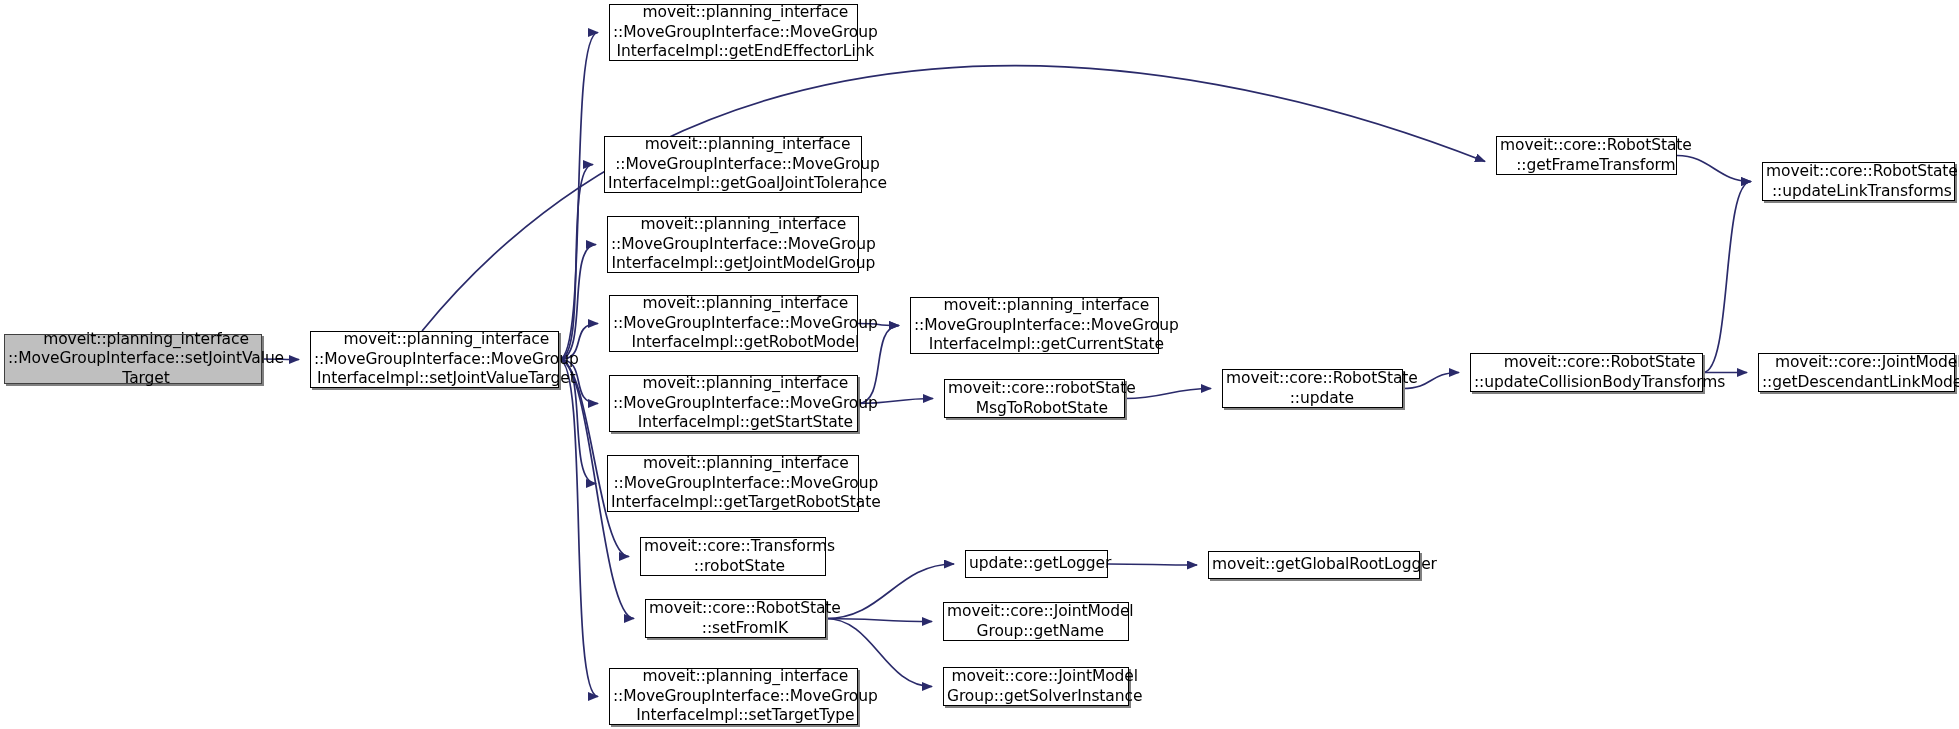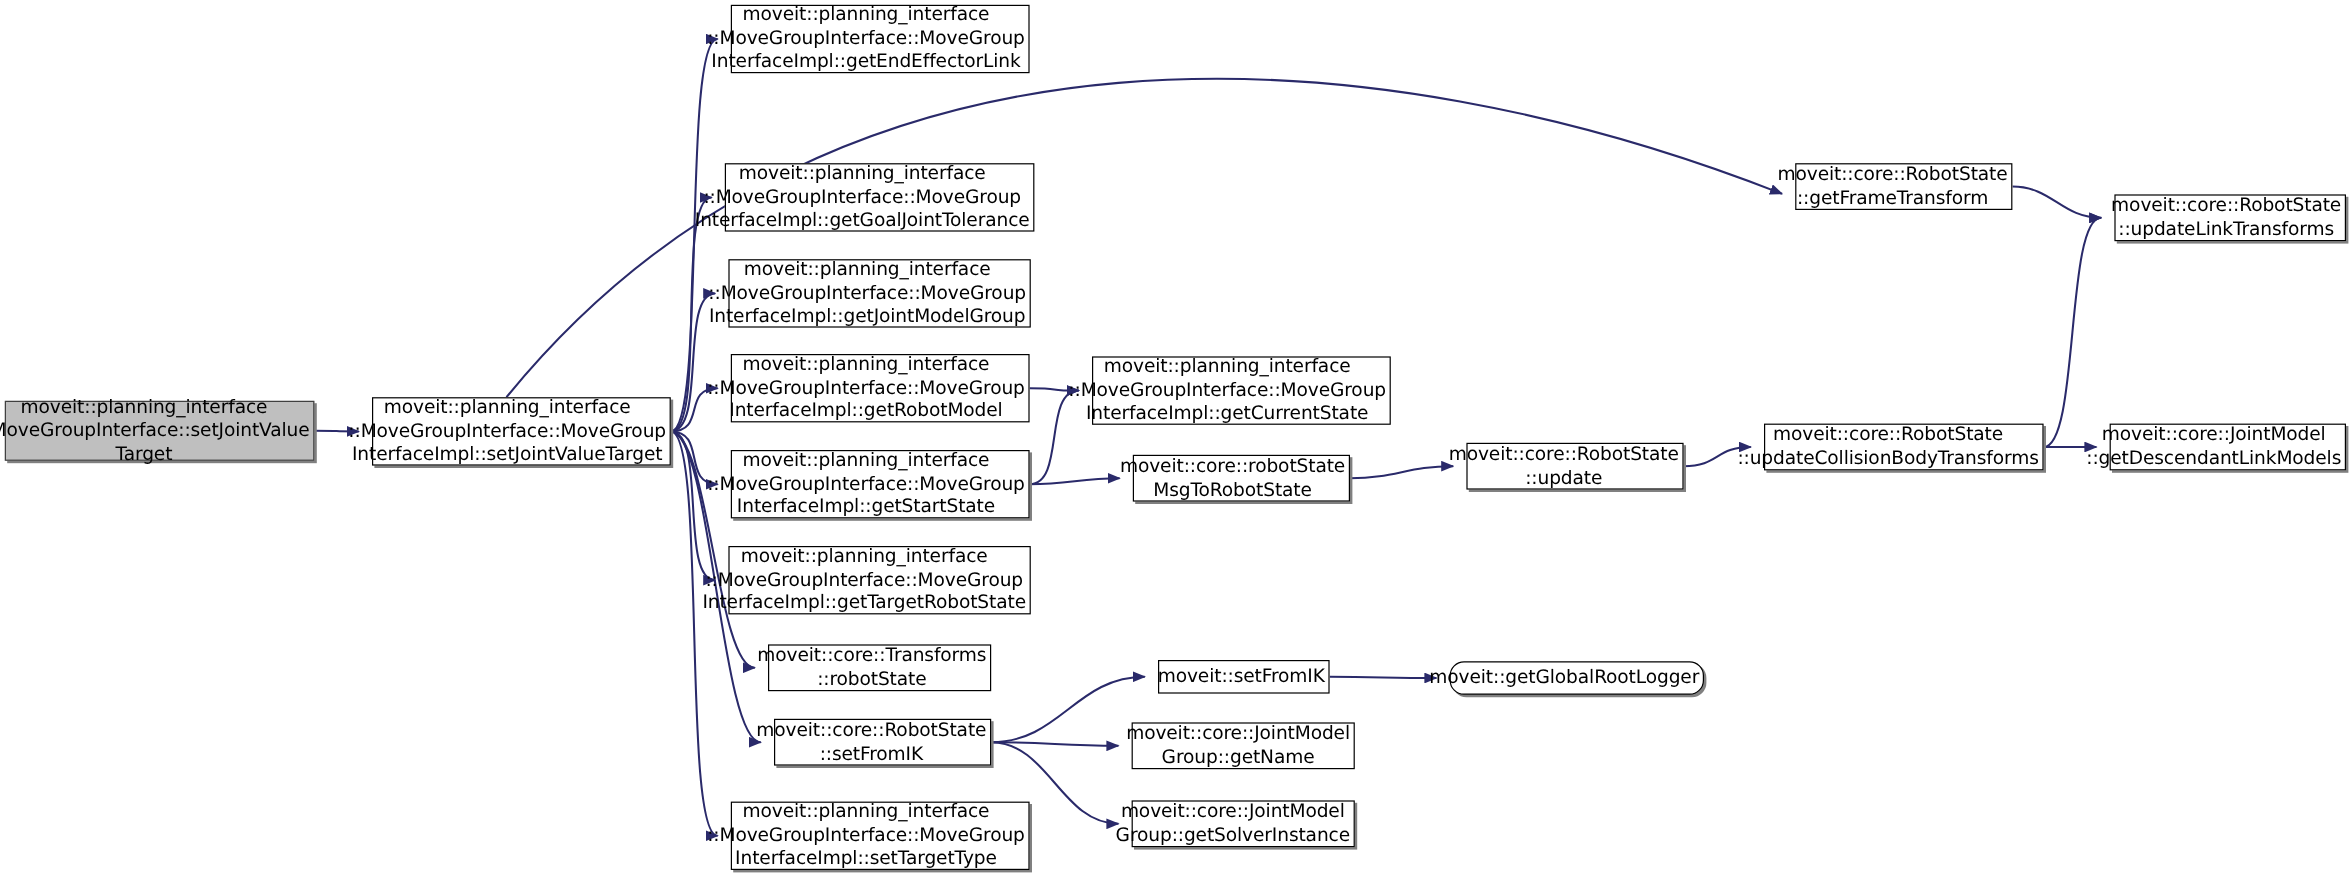--- a/index.html
+++ b/index.html
@@ -24,21 +24,21 @@
     height: 729px;
     pointer-events: none;
   }
   .node {
     position: absolute;
     box-sizing: border-box;
     background: #ffffff;
     border: 1px solid #000000;
     display: flex;
     align-items: center;
-    justify-content: flex-end;
+    justify-content: flex-start;
     text-align: center;
     color: #000000;
     font-size: 15.5px;
     line-height: 19.6px;
     letter-spacing: -0.1px;
     white-space: pre;
     z-index: 2;
   }
   .node.root {
     background: #bfbfbf;
@@ -119,28 +119,28 @@
       <div class="node shadow" style="left: 645px; top: 599px; width: 181px; height: 39px;"><span class="label">moveit::core::RobotState
 ::setFromIK</span></div>
       <div class="node shadow" style="left: 609px; top: 668px; width: 249px; height: 57px;"><span class="label">moveit::planning_interface
 ::MoveGroupInterface::MoveGroup
 InterfaceImpl::setTargetType</span></div>
       <div class="node" style="left: 910px; top: 297px; width: 249px; height: 57px;"><span class="label">moveit::planning_interface
 ::MoveGroupInterface::MoveGroup
 InterfaceImpl::getCurrentState</span></div>
       <div class="node shadow" style="left: 944px; top: 379px; width: 181px; height: 39px;"><span class="label">moveit::core::robotState
 MsgToRobotState</span></div>
-      <div class="node" style="left: 965px; top: 550px; width: 143px; height: 28px;"><span class="label">moveit::setFromIK</span></div>
+      <div class="node" style="left: 965px; top: 550px; width: 143px; height: 28px;"><span class="label">update::getLogger</span></div>
       <div class="node" style="left: 943px; top: 602px; width: 186px; height: 39px;"><span class="label">moveit::core::JointModel
 Group::getName</span></div>
       <div class="node shadow" style="left: 943px; top: 667px; width: 186px; height: 39px;"><span class="label">moveit::core::JointModel
 Group::getSolverInstance</span></div>
       <div class="node shadow" style="left: 1222px; top: 369px; width: 181px; height: 39px;"><span class="label">moveit::core::RobotState
 ::update</span></div>
-      <div class="node shadow" style="left: 1208px; top: 551px; width: 212px; height: 28px; border-radius: 12px;"><span class="label">moveit::getGlobalRootLogger</span></div>
+      <div class="node shadow" style="left: 1208px; top: 551px; width: 212px; height: 28px;"><span class="label">moveit::getGlobalRootLogger</span></div>
       <div class="node" style="left: 1496px; top: 136px; width: 181px; height: 39px;"><span class="label">moveit::core::RobotState
 ::getFrameTransform</span></div>
       <div class="node shadow" style="left: 1470px; top: 353px; width: 233px; height: 39px;"><span class="label">moveit::core::RobotState
 ::updateCollisionBodyTransforms</span></div>
       <div class="node shadow" style="left: 1762px; top: 162px; width: 193px; height: 39px;"><span class="label">moveit::core::RobotState
 ::updateLinkTransforms</span></div>
       <div class="node shadow" style="left: 1758px; top: 353px; width: 197px; height: 39px;"><span class="label">moveit::core::JointModel
 ::getDescendantLinkModels</span></div>
     </div>
 </div>

